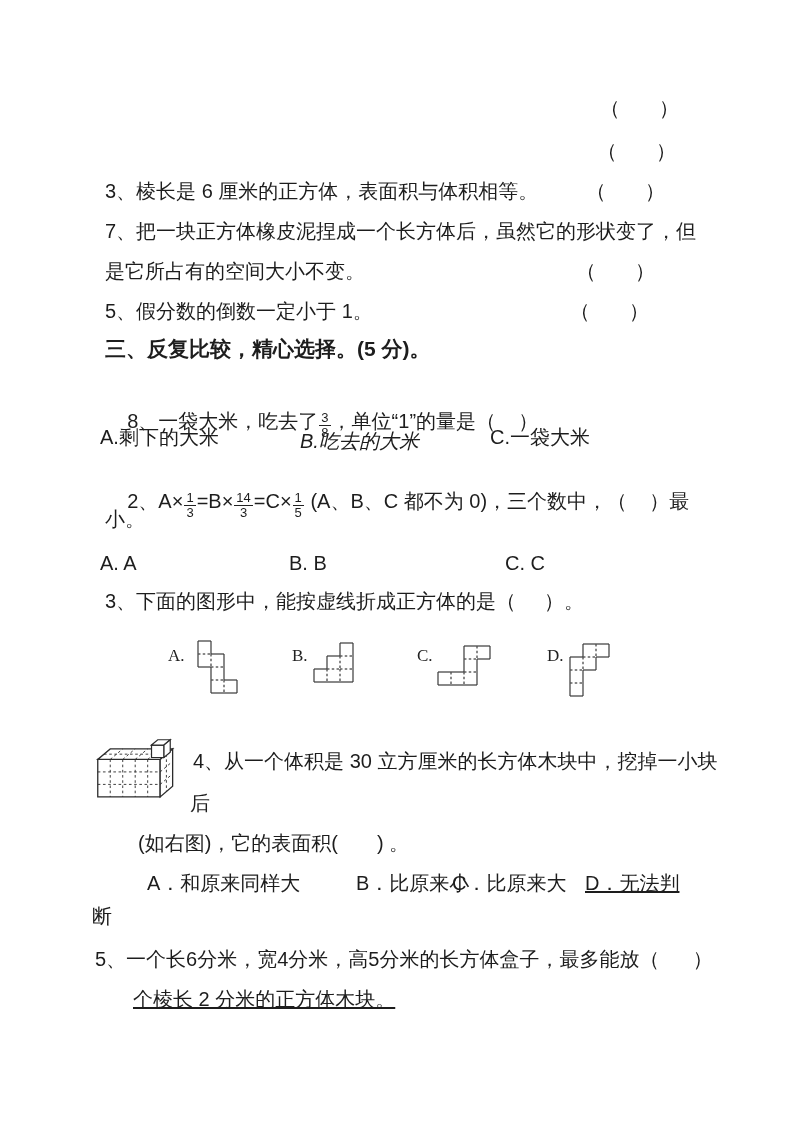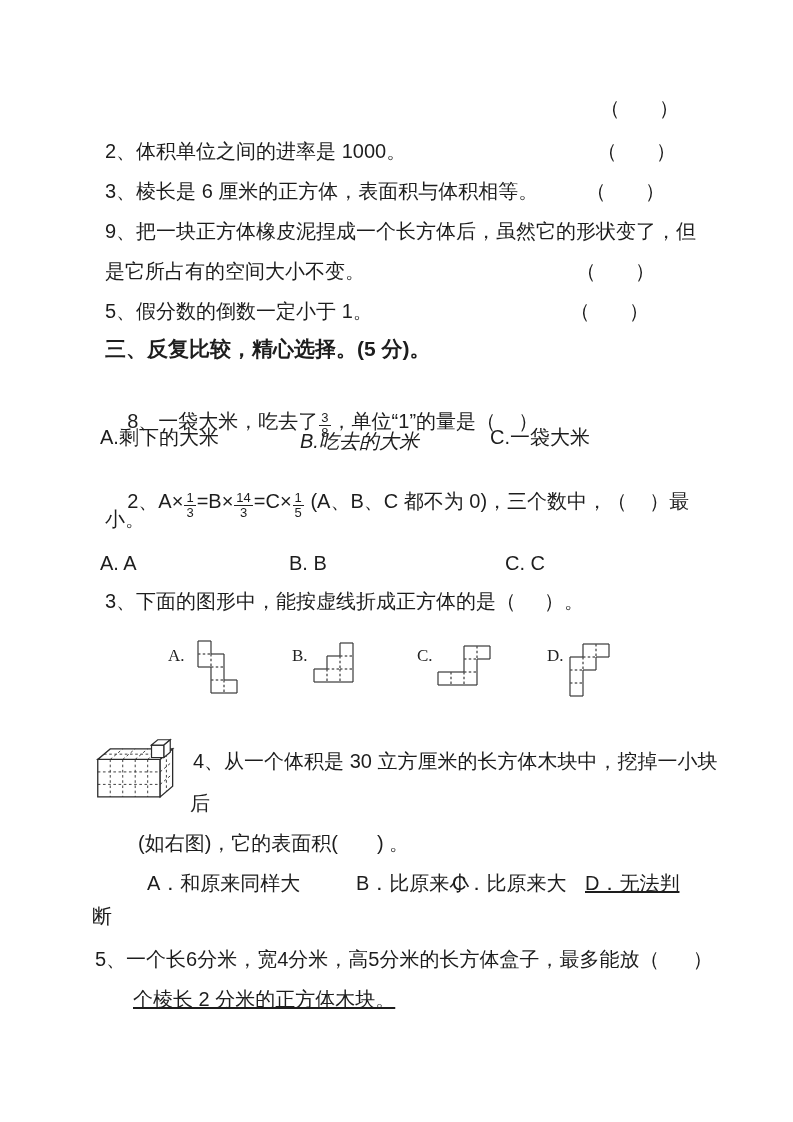--- a/index.html
+++ b/index.html
@@ -40,27 +40,26 @@
   }
   svg line, svg polygon, svg rect{vector-effect:non-scaling-stroke;}
 </style>
 </head>
 <body>
 
 <div class="page">
 
   <div class="line blank" style="left:600px;top:95px;">（       ）</div>
 
-  <div class="line" style="left:105px;top:138px;">2、体积单位之间的进率是 1000。</div>
   <div class="line blank" style="left:597px;top:138px;">（       ）</div>
 
   <div class="line" style="left:105px;top:178px;">3、棱长是 6 厘米的正方体，表面积与体积相等。</div>
   <div class="line blank" style="left:586px;top:178px;">（       ）</div>
 
-  <div class="line" style="left:105px;top:218px;">9、把一块正方体橡皮泥捏成一个长方体后，虽然它的形状变了，但</div>
+  <div class="line" style="left:105px;top:218px;">7、把一块正方体橡皮泥捏成一个长方体后，虽然它的形状变了，但</div>
   <div class="line" style="left:105px;top:258px;">是它所占有的空间大小不变。</div>
   <div class="line blank" style="left:576px;top:258px;">（       ）</div>
 
   <div class="line" style="left:105px;top:298px;">5、假分数的倒数一定小于 1。</div>
   <div class="line blank" style="left:570px;top:298px;">（       ）</div>
 
   <div class="line heading" style="left:105px;top:336px;">三、反复比较，精心选择。(5 分)。</div>
 
   <div class="line" style="left:105px;top:382px;">
     <span>8、一袋大米，吃去了</span><span class="frac"><span class="fnum">3</span><span class="fden">8</span></span><span>，单位“1”的量是（    ）</span>

